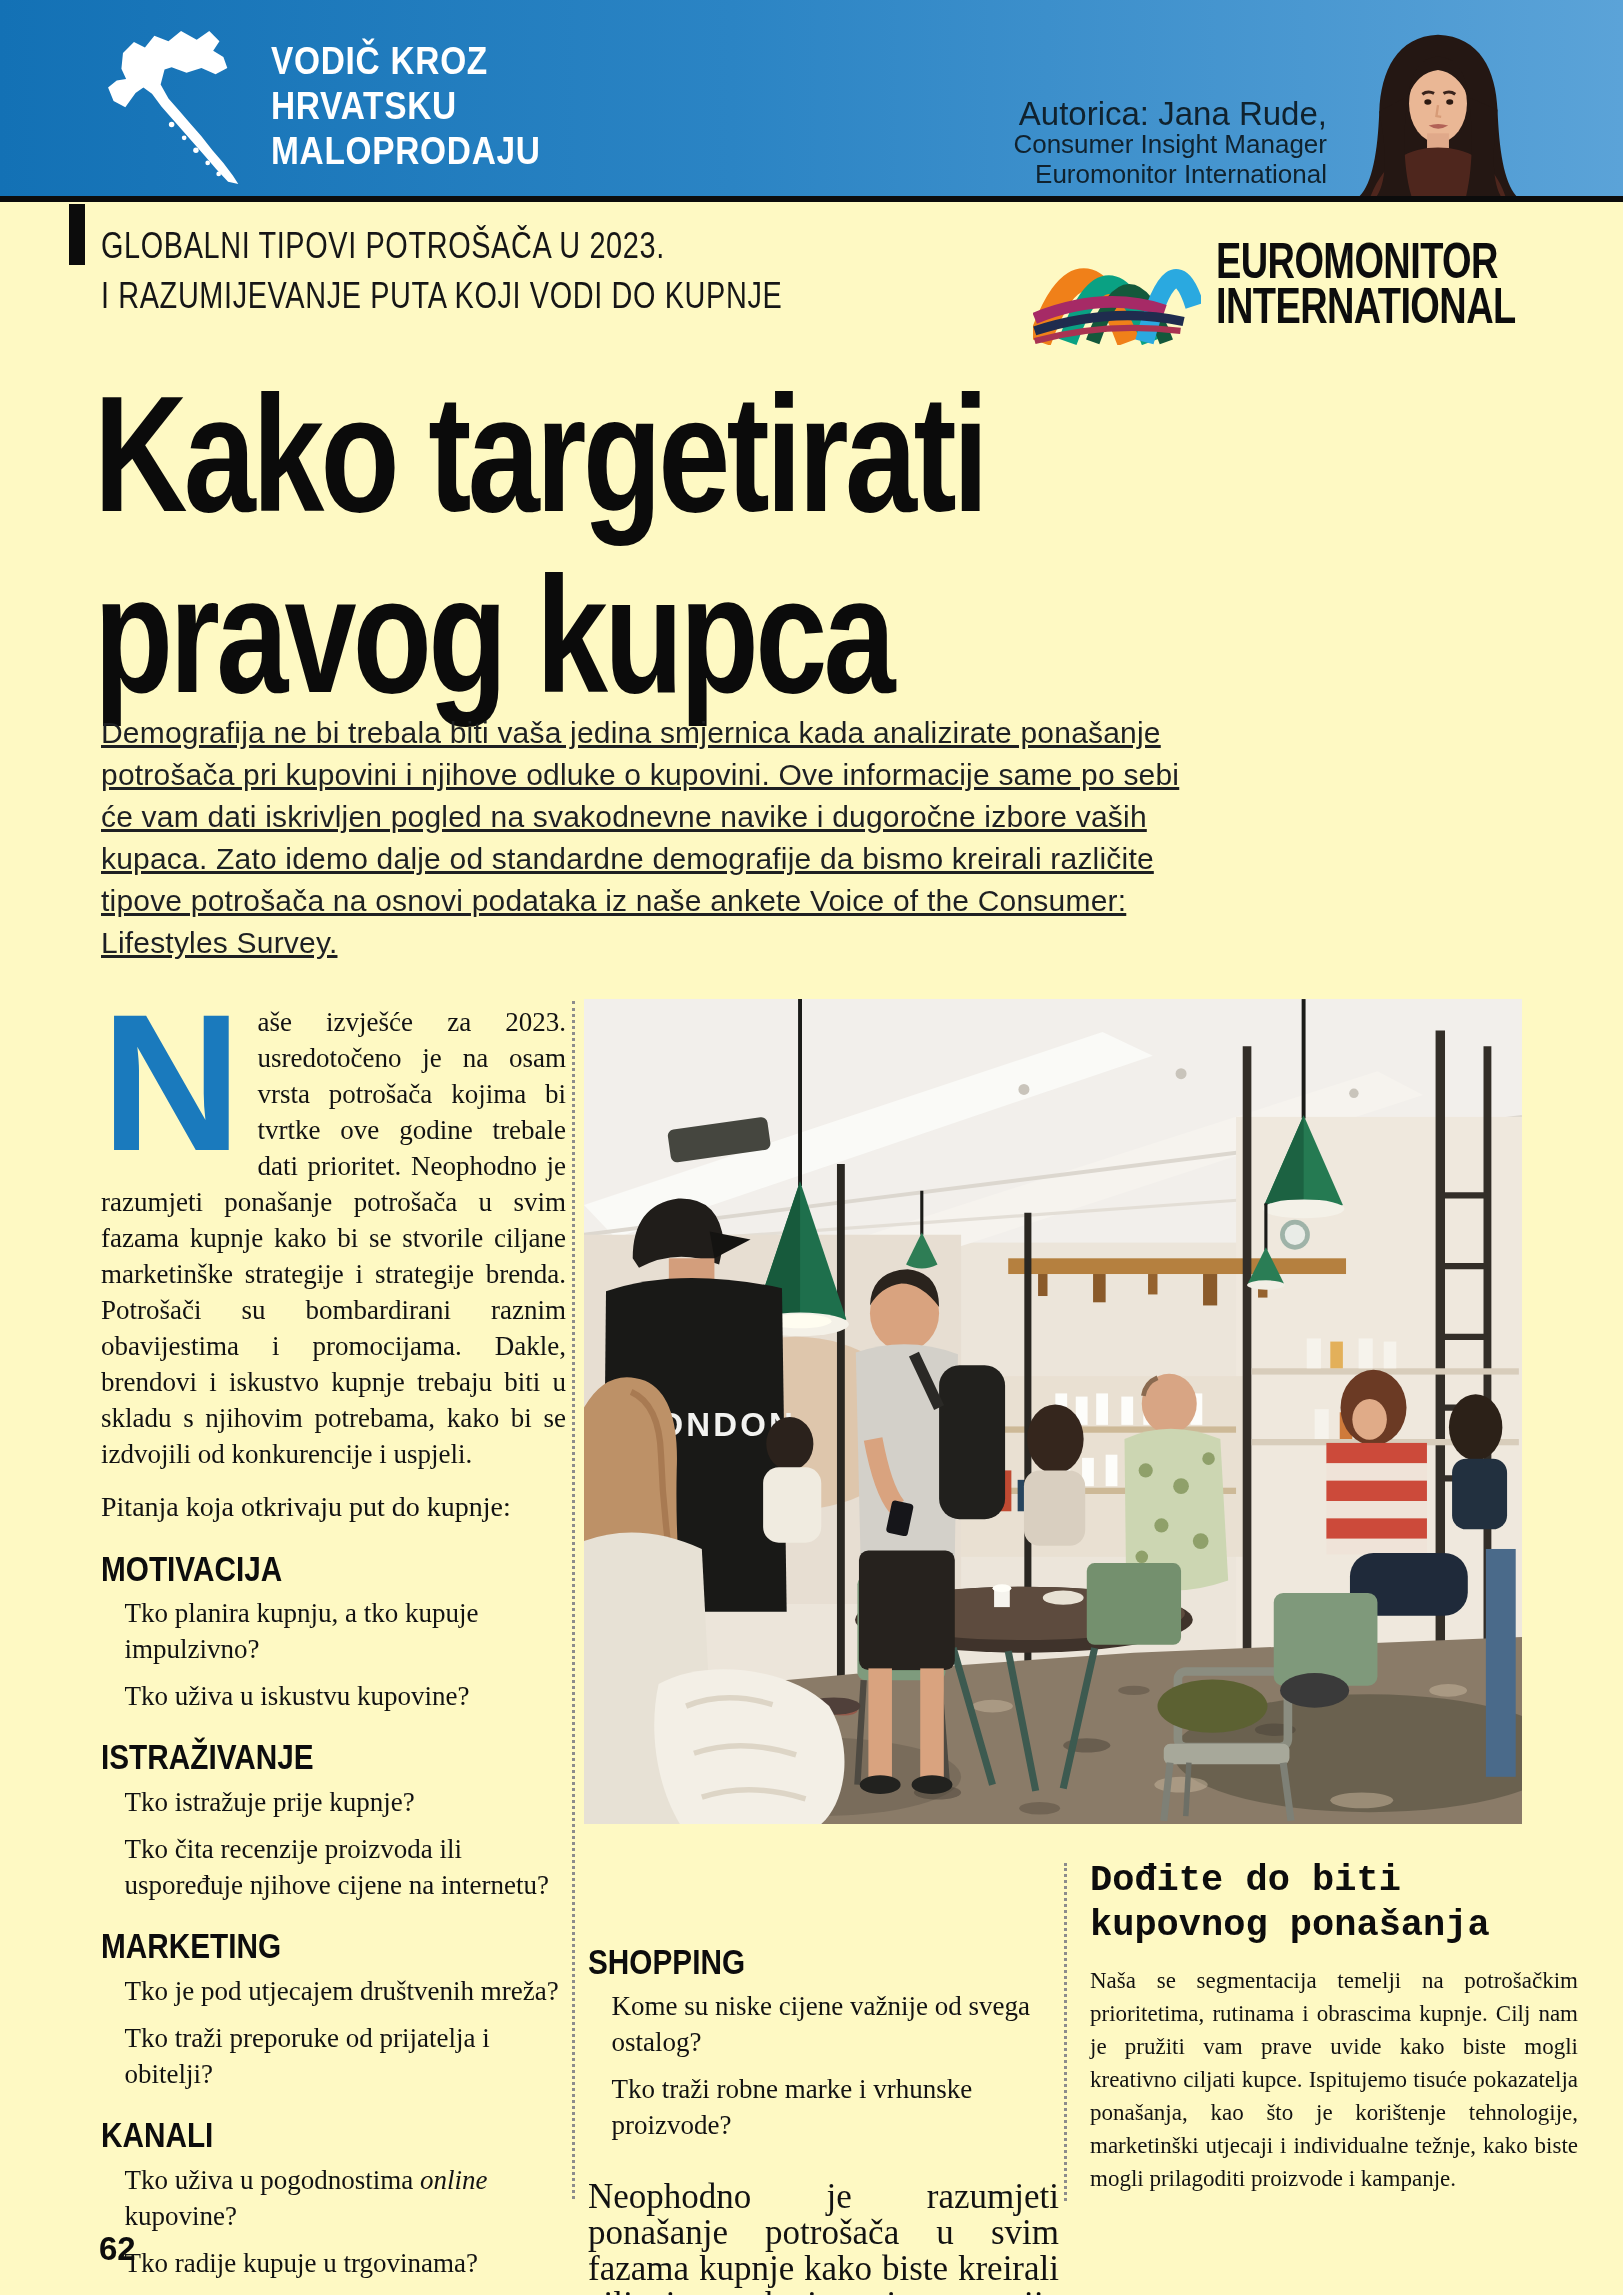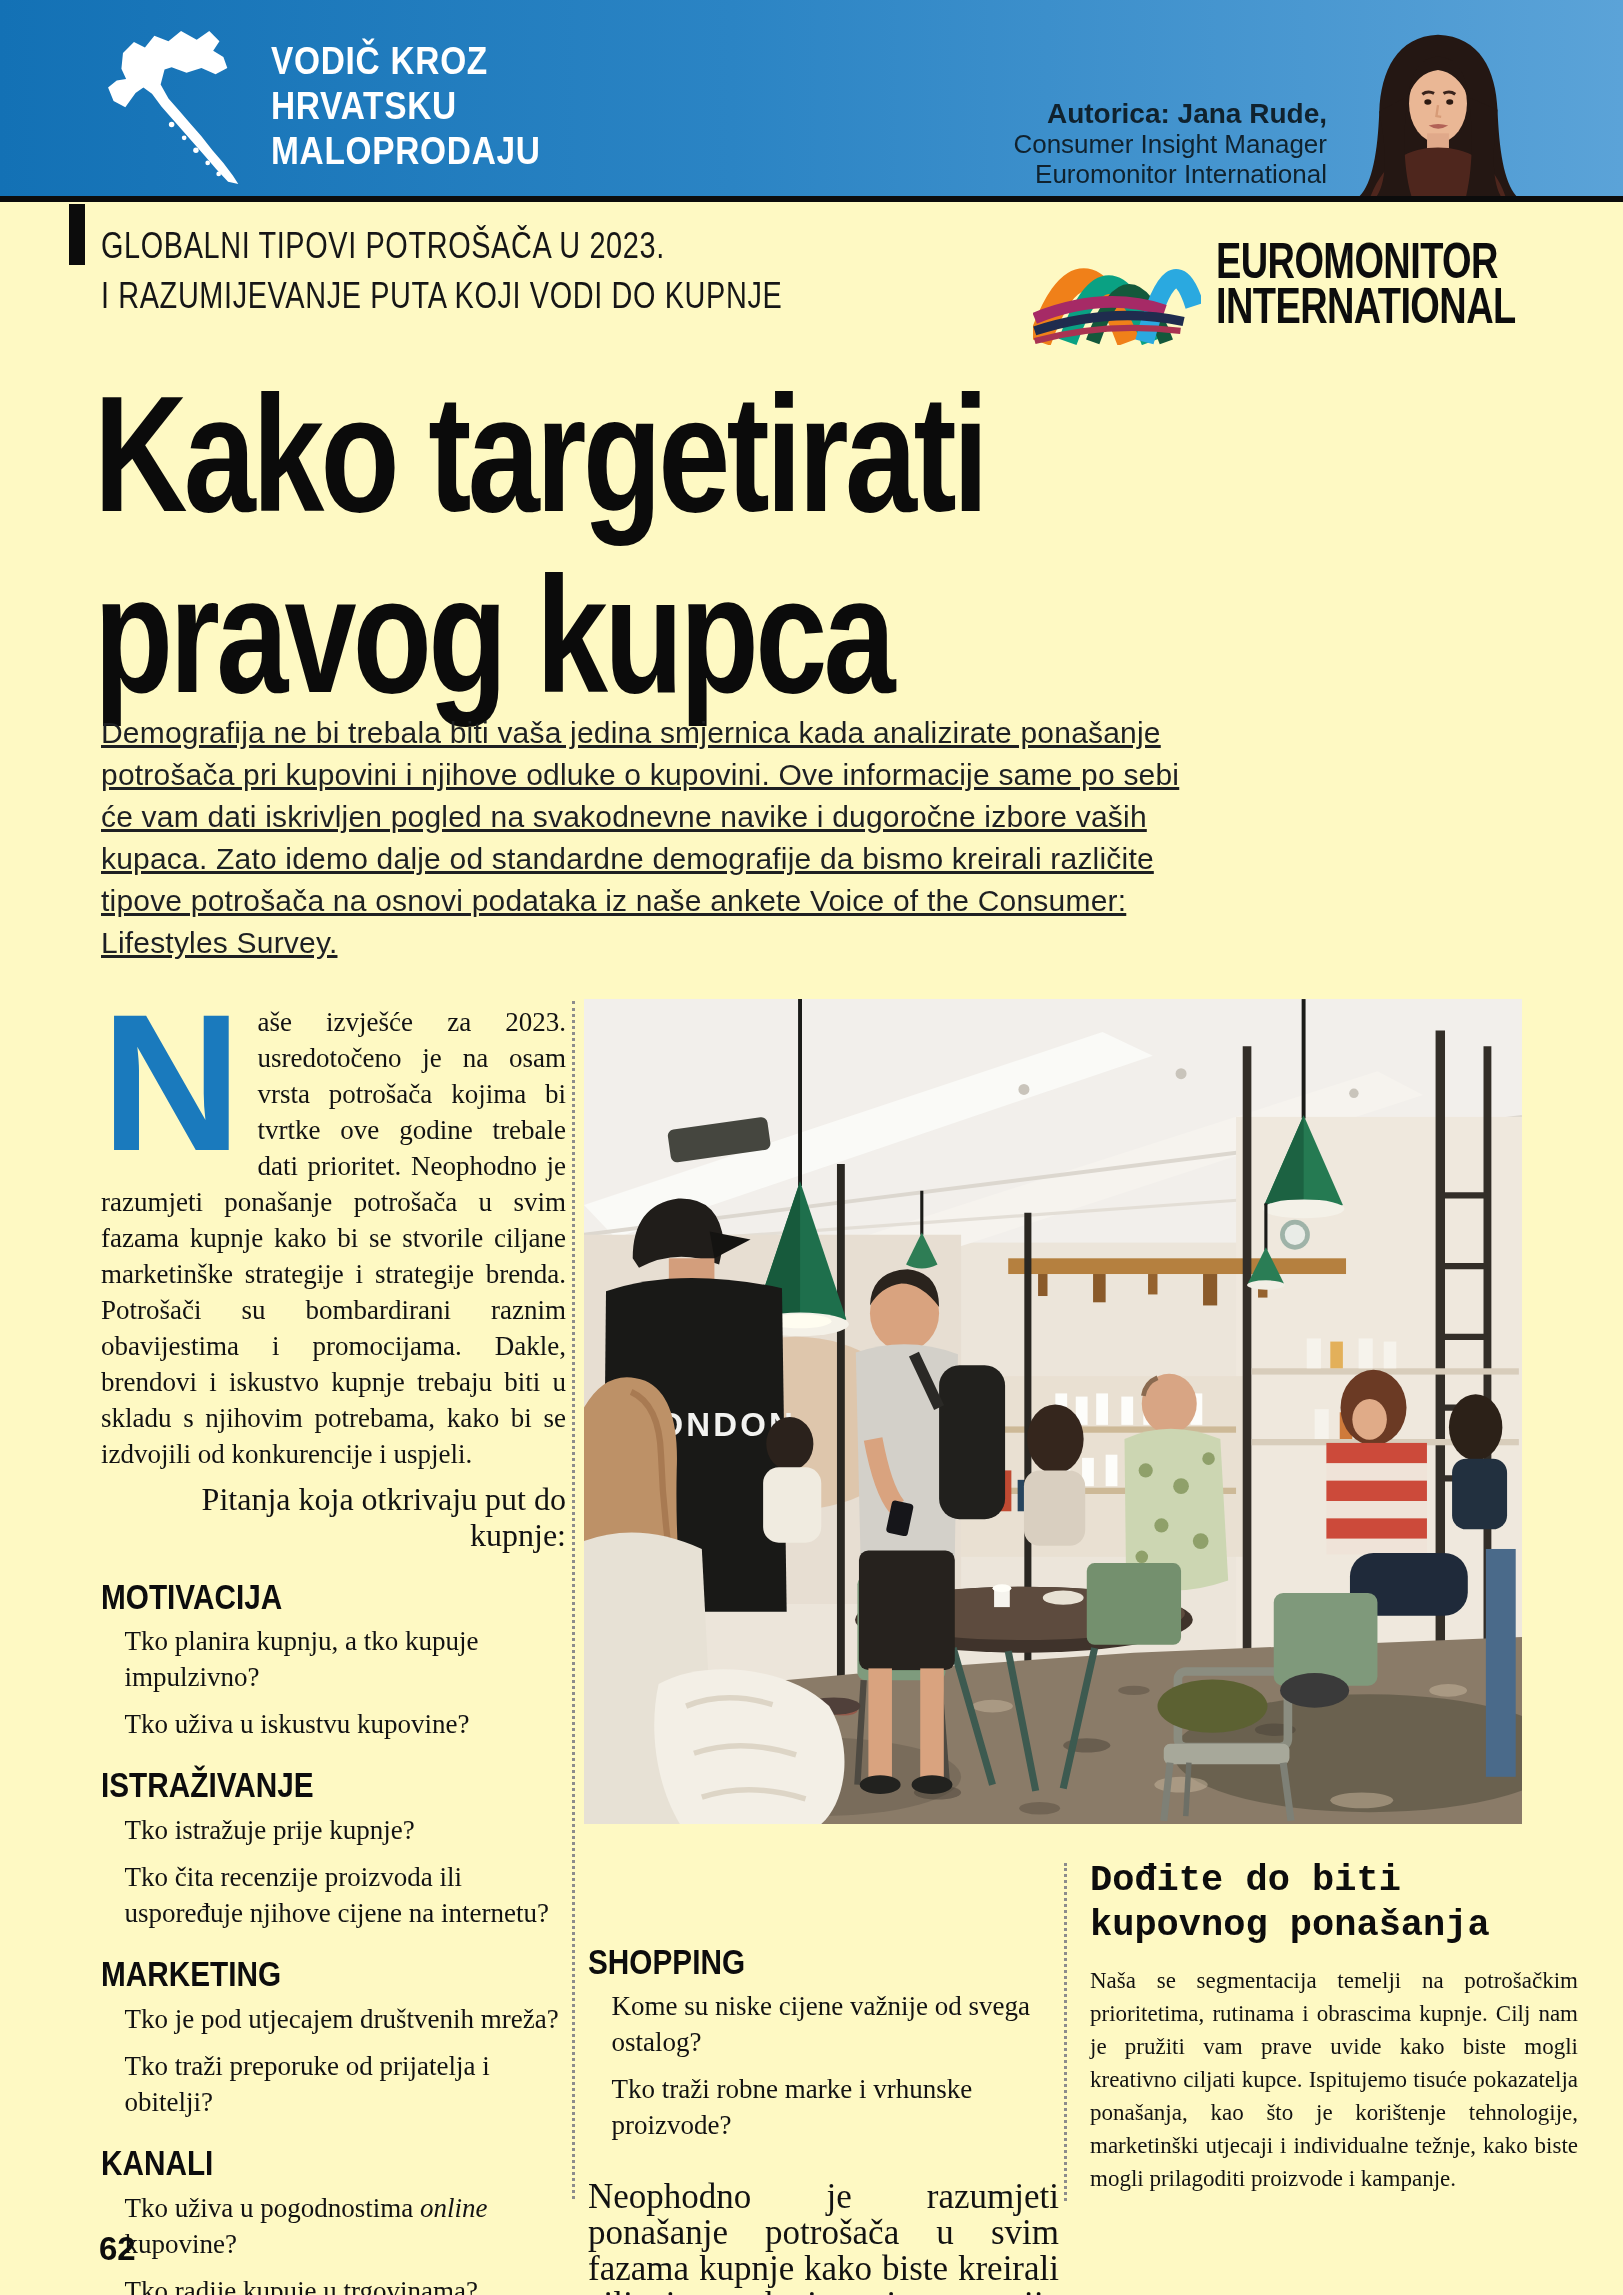--- a/index.html
+++ b/index.html
@@ -16,21 +16,21 @@
   .croatia { position:absolute; left:93px; top:6.3px; width:169px; height:182px; }
   .brand {
     position:absolute; left:271px; top:39px; color:#ffffff; font-weight:bold;
     font-size:38px; line-height:45px; letter-spacing:0.8px;
     transform:scaleX(.88); transform-origin:left top; white-space:nowrap;
   }
   .author {
     position:absolute; right:296px; top:99px; text-align:right;
     color:#10222e; line-height:30px; font-size:26px;
   }
-  .author .a-name { font-weight:bold; font-size:28px; }
+  .author .a-name { font-weight:normal; font-size:33px; }
   .avatar { position:absolute; right:86px; top:30px; width:198px; height:166px; }
   
   .kicker-bar { position:absolute; left:69px; top:204px; width:15.7px; height:61px; background:#0c0c0c; }
   .kicker {
     position:absolute; left:101px; top:221px; font-size:37px; line-height:50px;
     color:#161616; letter-spacing:0.8px; transform:scaleX(.78); transform-origin:left top;
     white-space:nowrap; font-weight:400;
   }
   
   .em-logo { position:absolute; left:1033px; top:240px; width:168px; height:105px; }
@@ -56,21 +56,21 @@
   .col-mid   { position:absolute; left:588px;  top:1942px; width:471px; }
   .col-right { position:absolute; left:1090px; top:1858px; width:488px; }
   .vdots1 { position:absolute; left:572px;  top:1001px; height:1198px; width:0; border-left:3.1px dotted #8c8c8c; }
   .vdots2 { position:absolute; left:1064px; top:1863px; height:338px;  width:0; border-left:3.1px dotted #8c8c8c; }
 
   .bodytext { font-size:27px; line-height:36px; text-align:justify; color:#121212; }
   .dropcap {
     float:left; font-family:"Liberation Sans",sans-serif; font-weight:bold;
     font-size:195px; line-height:140px; margin:7.9px 15.7px 0 0; color:#1a7abd;
   }
-  .lead { margin-top:9px; font-size:32px; line-height:36px; color:#121212;text-align:right; }
+  .lead { margin-top:17px; font-size:28px; line-height:36px; color:#121212; }
   .sec-h {
     font-weight:bold; font-size:35px; letter-spacing:0; color:#0d0d0d;
     margin:23.6px 0 6.3px 0; transform:scaleX(.85); transform-origin:left top; white-space:nowrap;
     font-family:"Liberation Sans",sans-serif;
   }
   .sec-h.first { margin-top:0; }
   .q { font-size:27px; line-height:36px; padding-left:23.6px; margin:4.7px 0 11px 0; color:#121212; }
   .closing { font-size:35px; line-height:36px; text-align:justify; margin-top:36px; color:#121212; }
 
   .sb-h {

